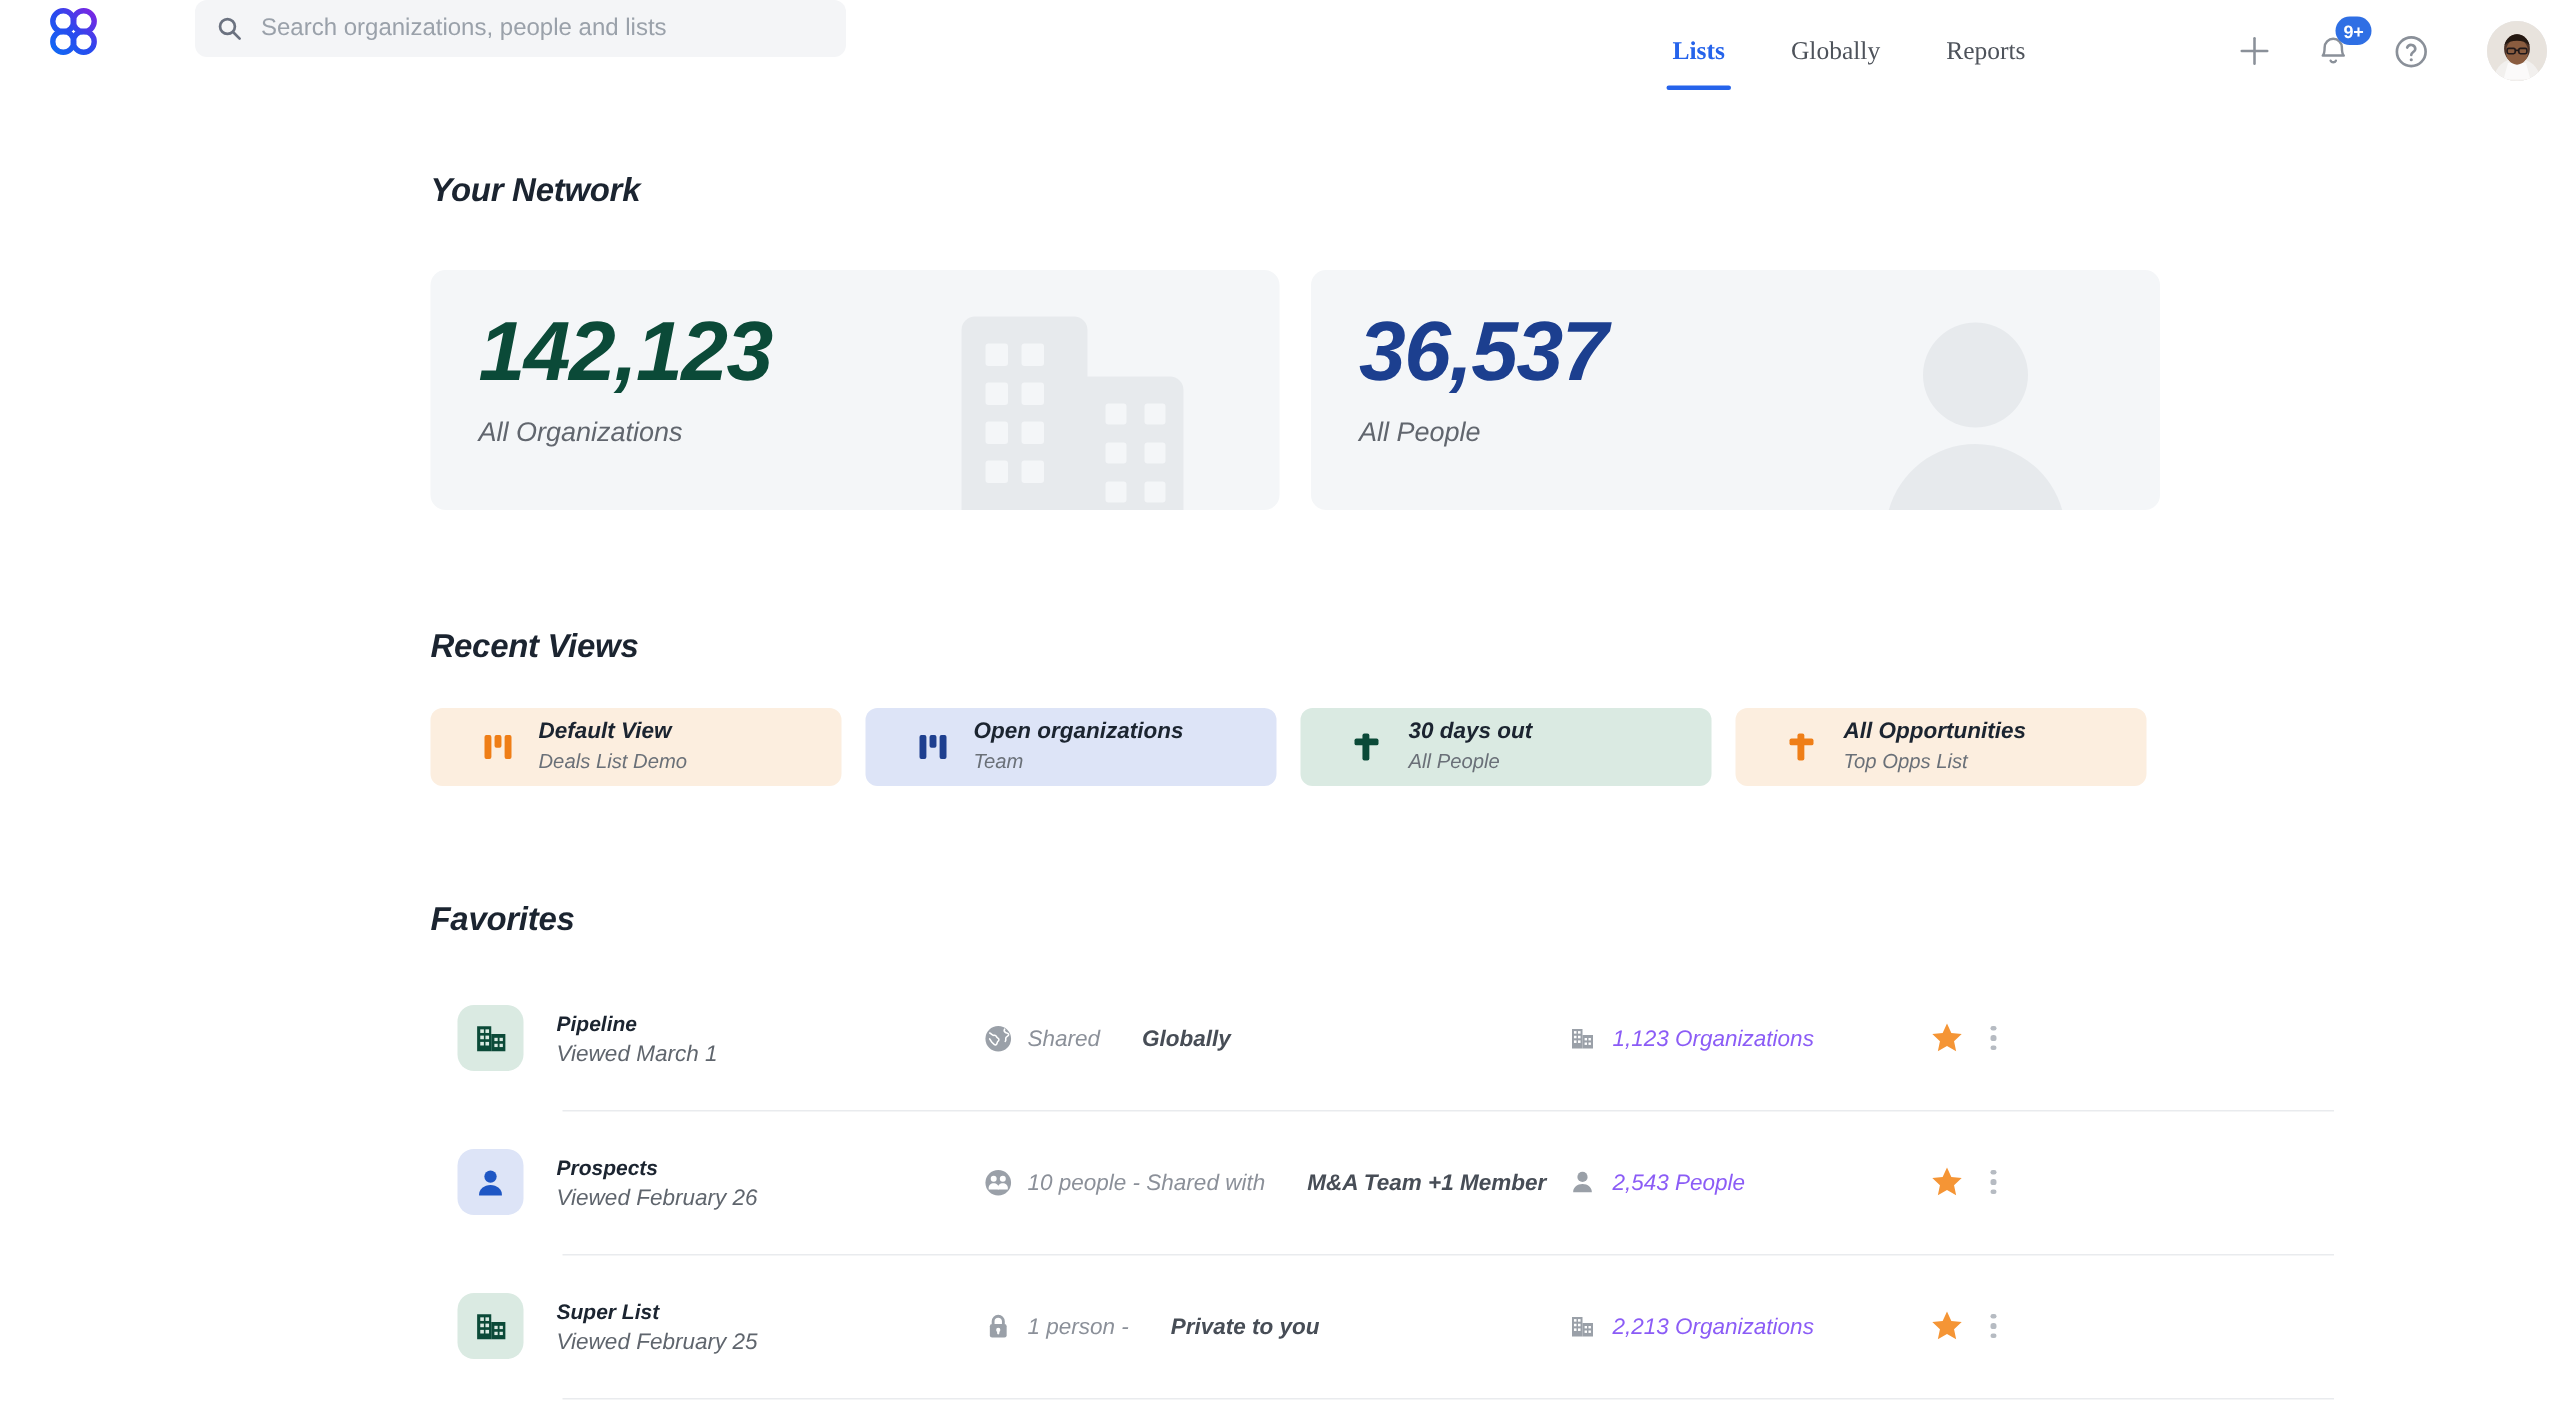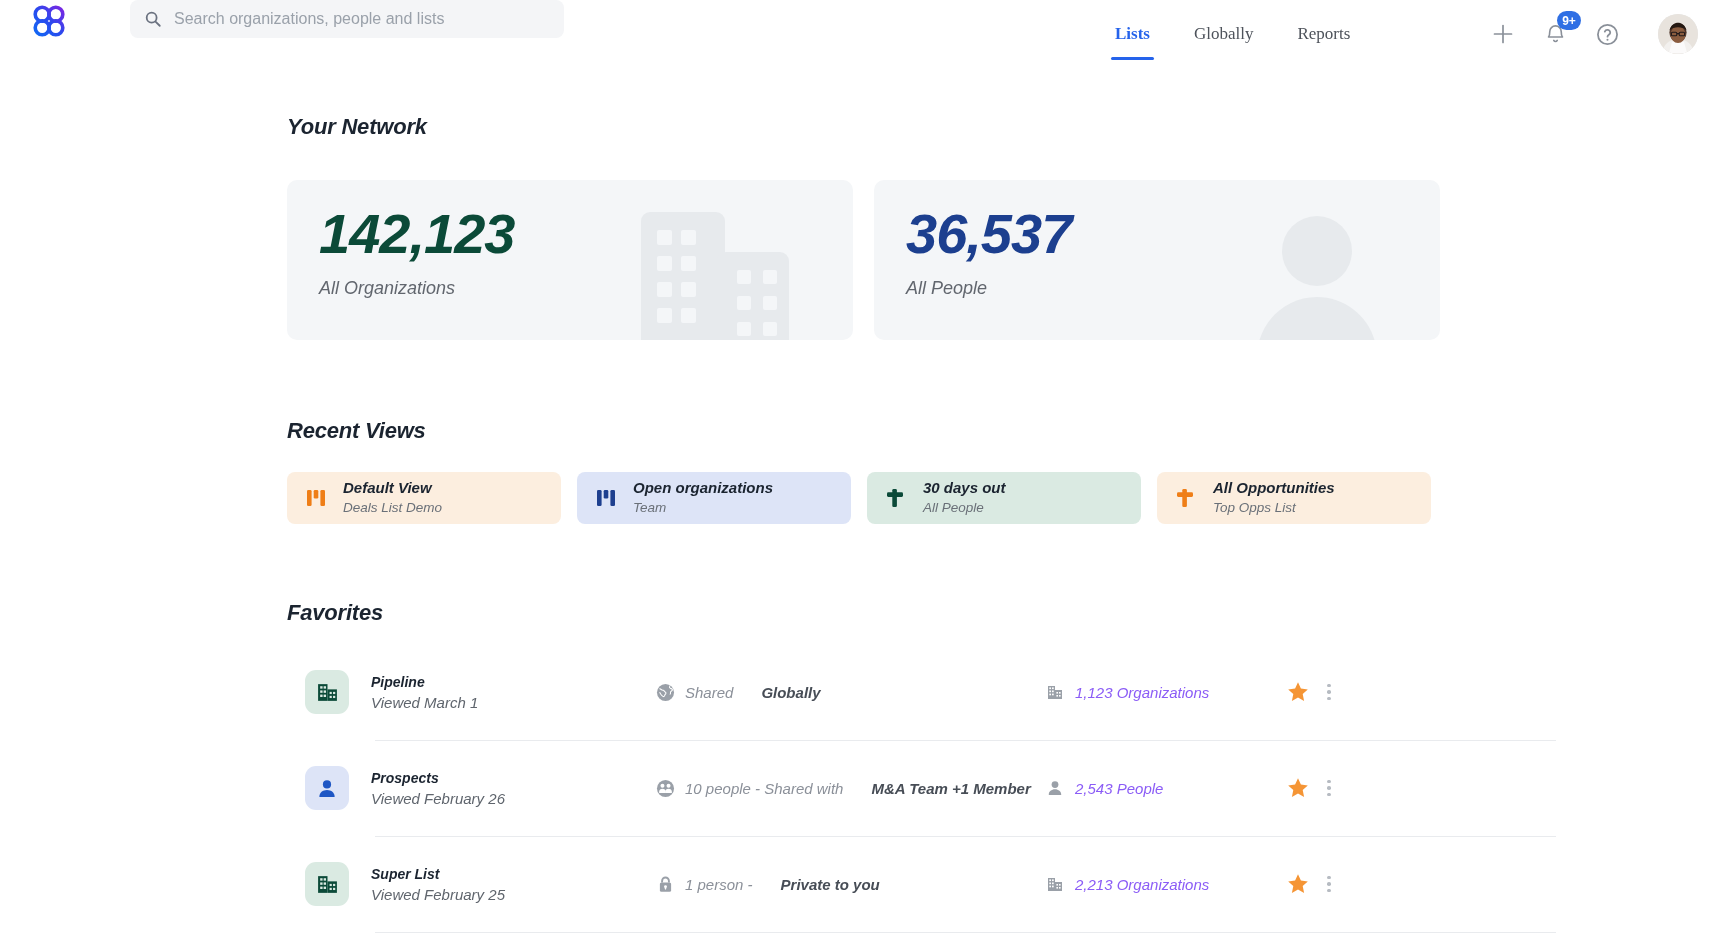--- a/index.html
+++ b/index.html
@@ -124,21 +124,21 @@
   }
   .stat-art.people { right: 48px; bottom: -30px; }
 
   
   .recent-head { margin-top: 78px; }
   .recent-row { display: flex; gap: 16px; margin-top: 28px; }
   .rv-card {
     width: 274px; height: 52px;
     border-radius: 8px;
     display: flex; align-items: center;
-    padding-left: 18px;
+    padding-left: 34px;
     cursor: pointer;
   }
   .rv-ico { width: 22px; height: 22px; flex: 0 0 22px; margin-right: 16px; }
   .rv-text { display: flex; flex-direction: column; justify-content: center; }
   .rv-title { font-size: 15px; font-weight: 700; color: #1b2430; line-height: 1.25; }
   .rv-sub { font-size: 13.5px; color: #6a7078; line-height: 1.35; margin-top: 1px; }
 
   
   .fav-head { margin-top: 76px; }
   .fav-list { margin-top: 18px; }

